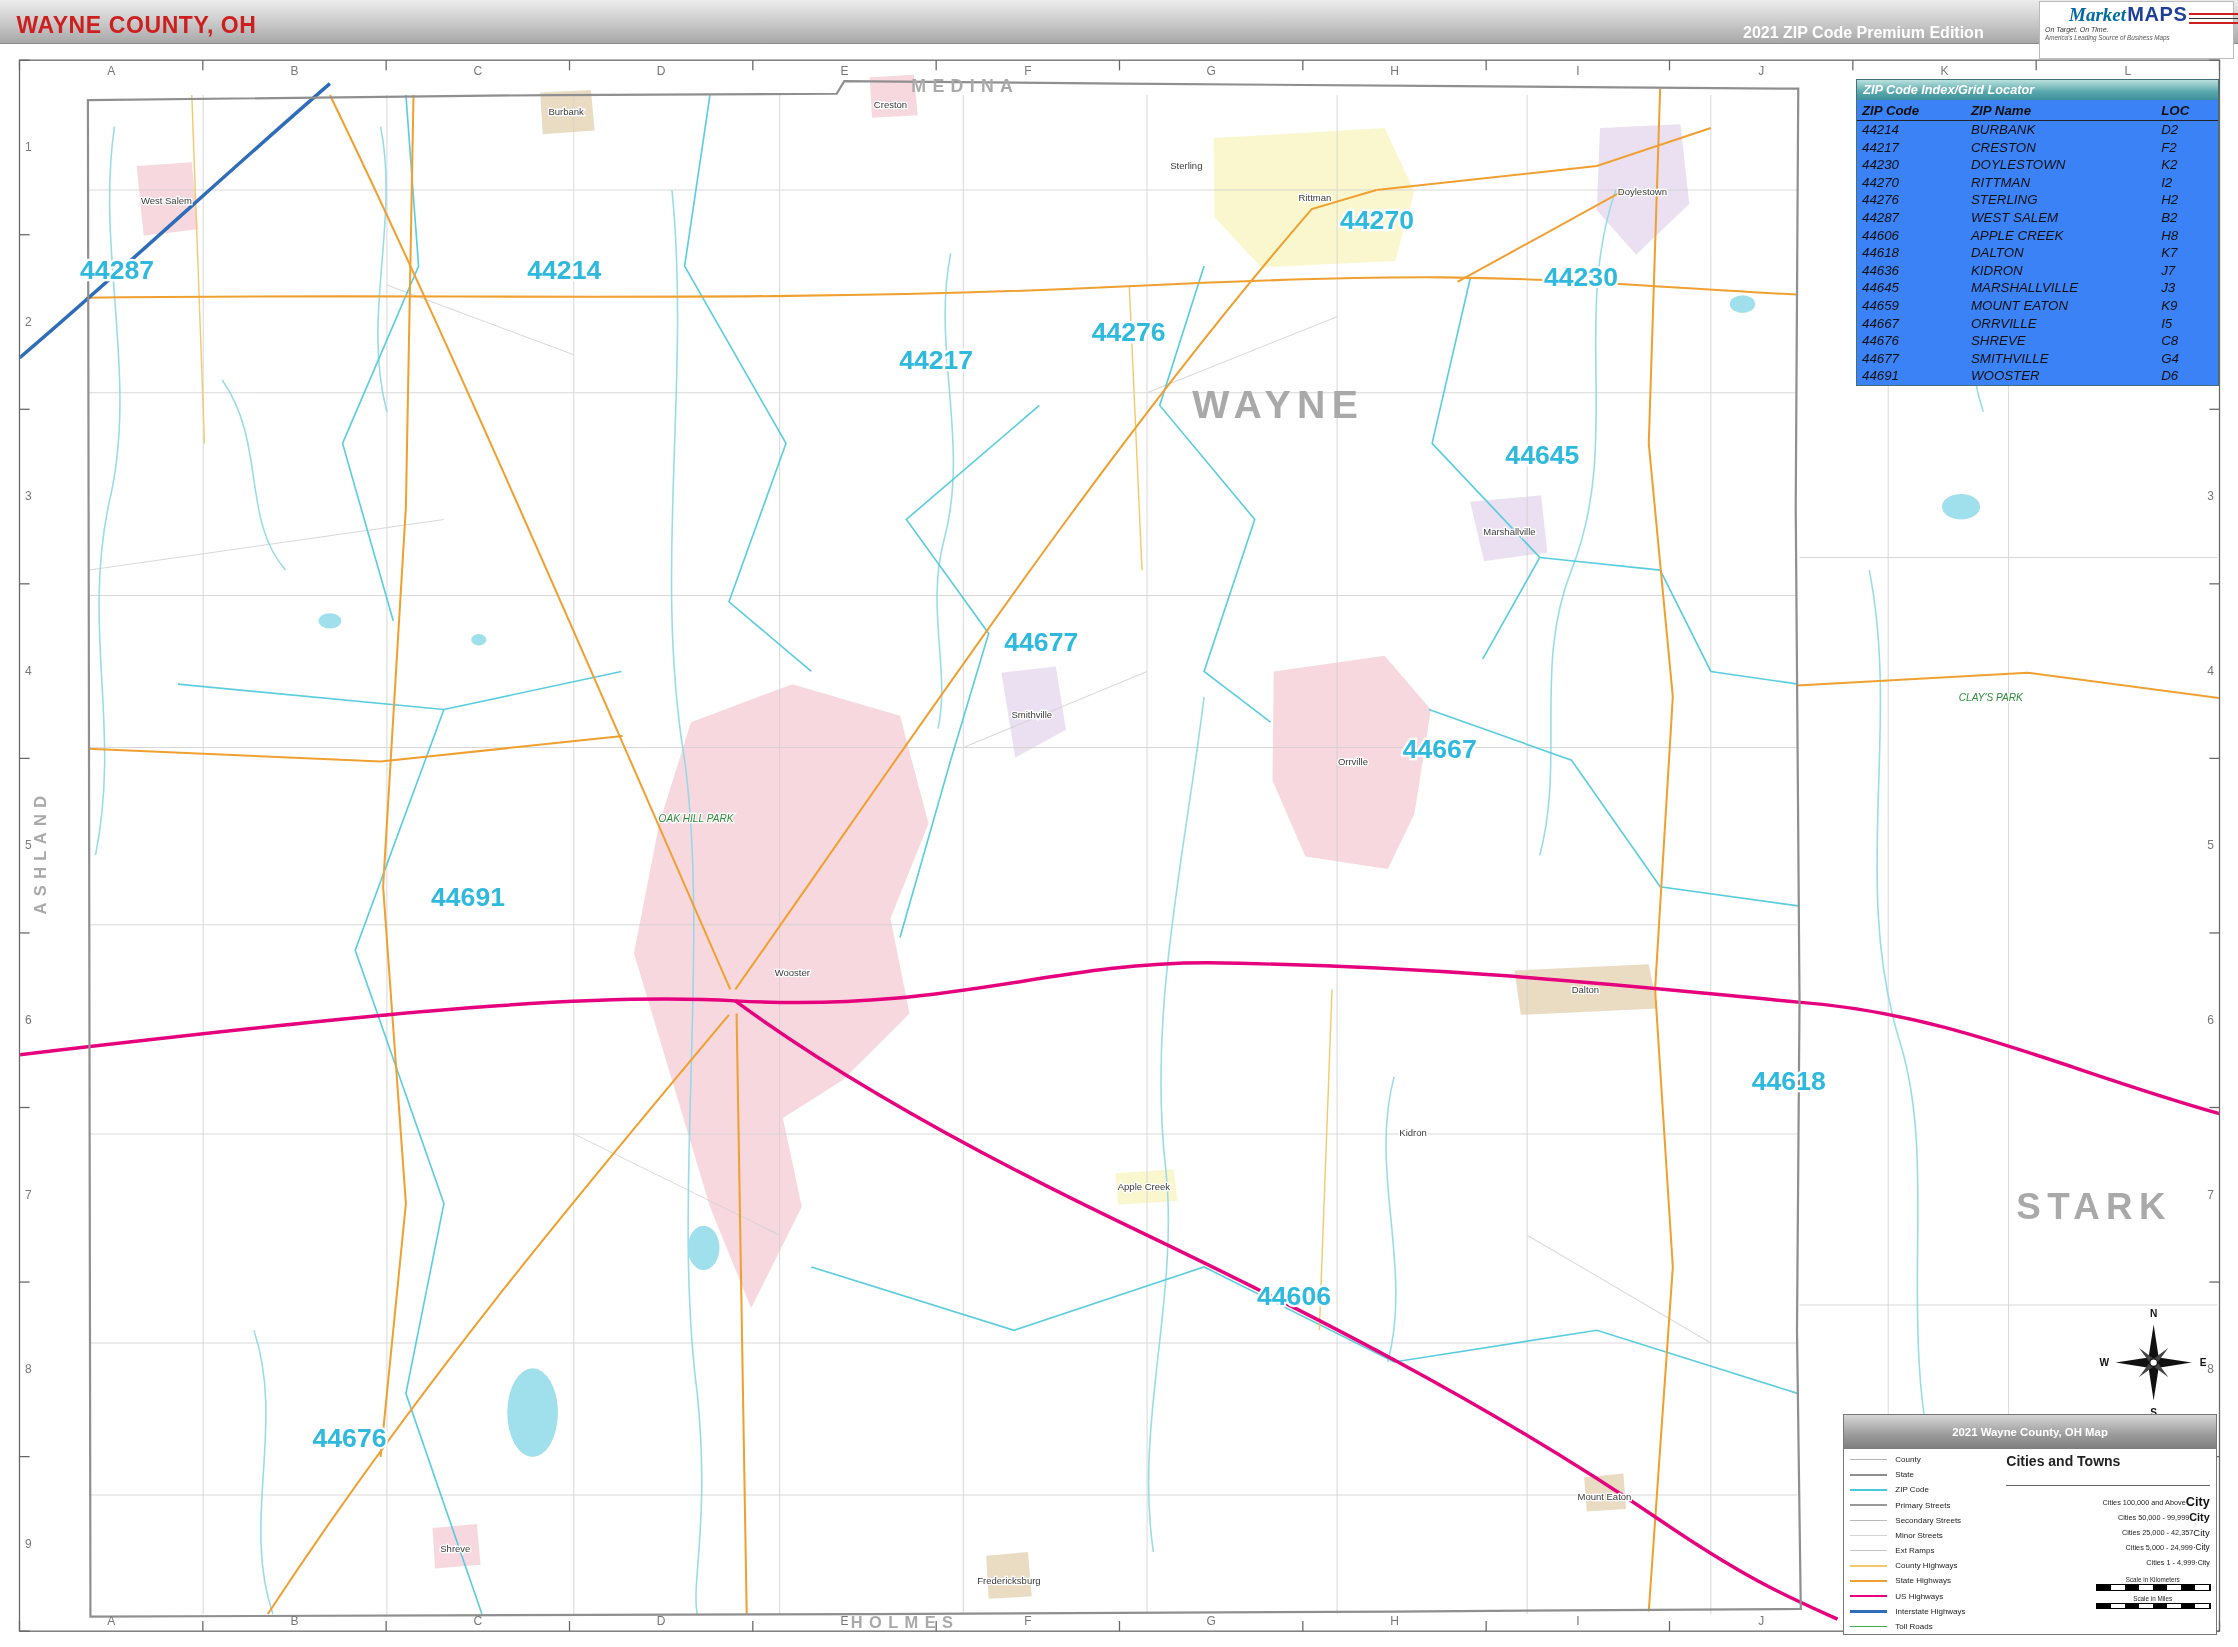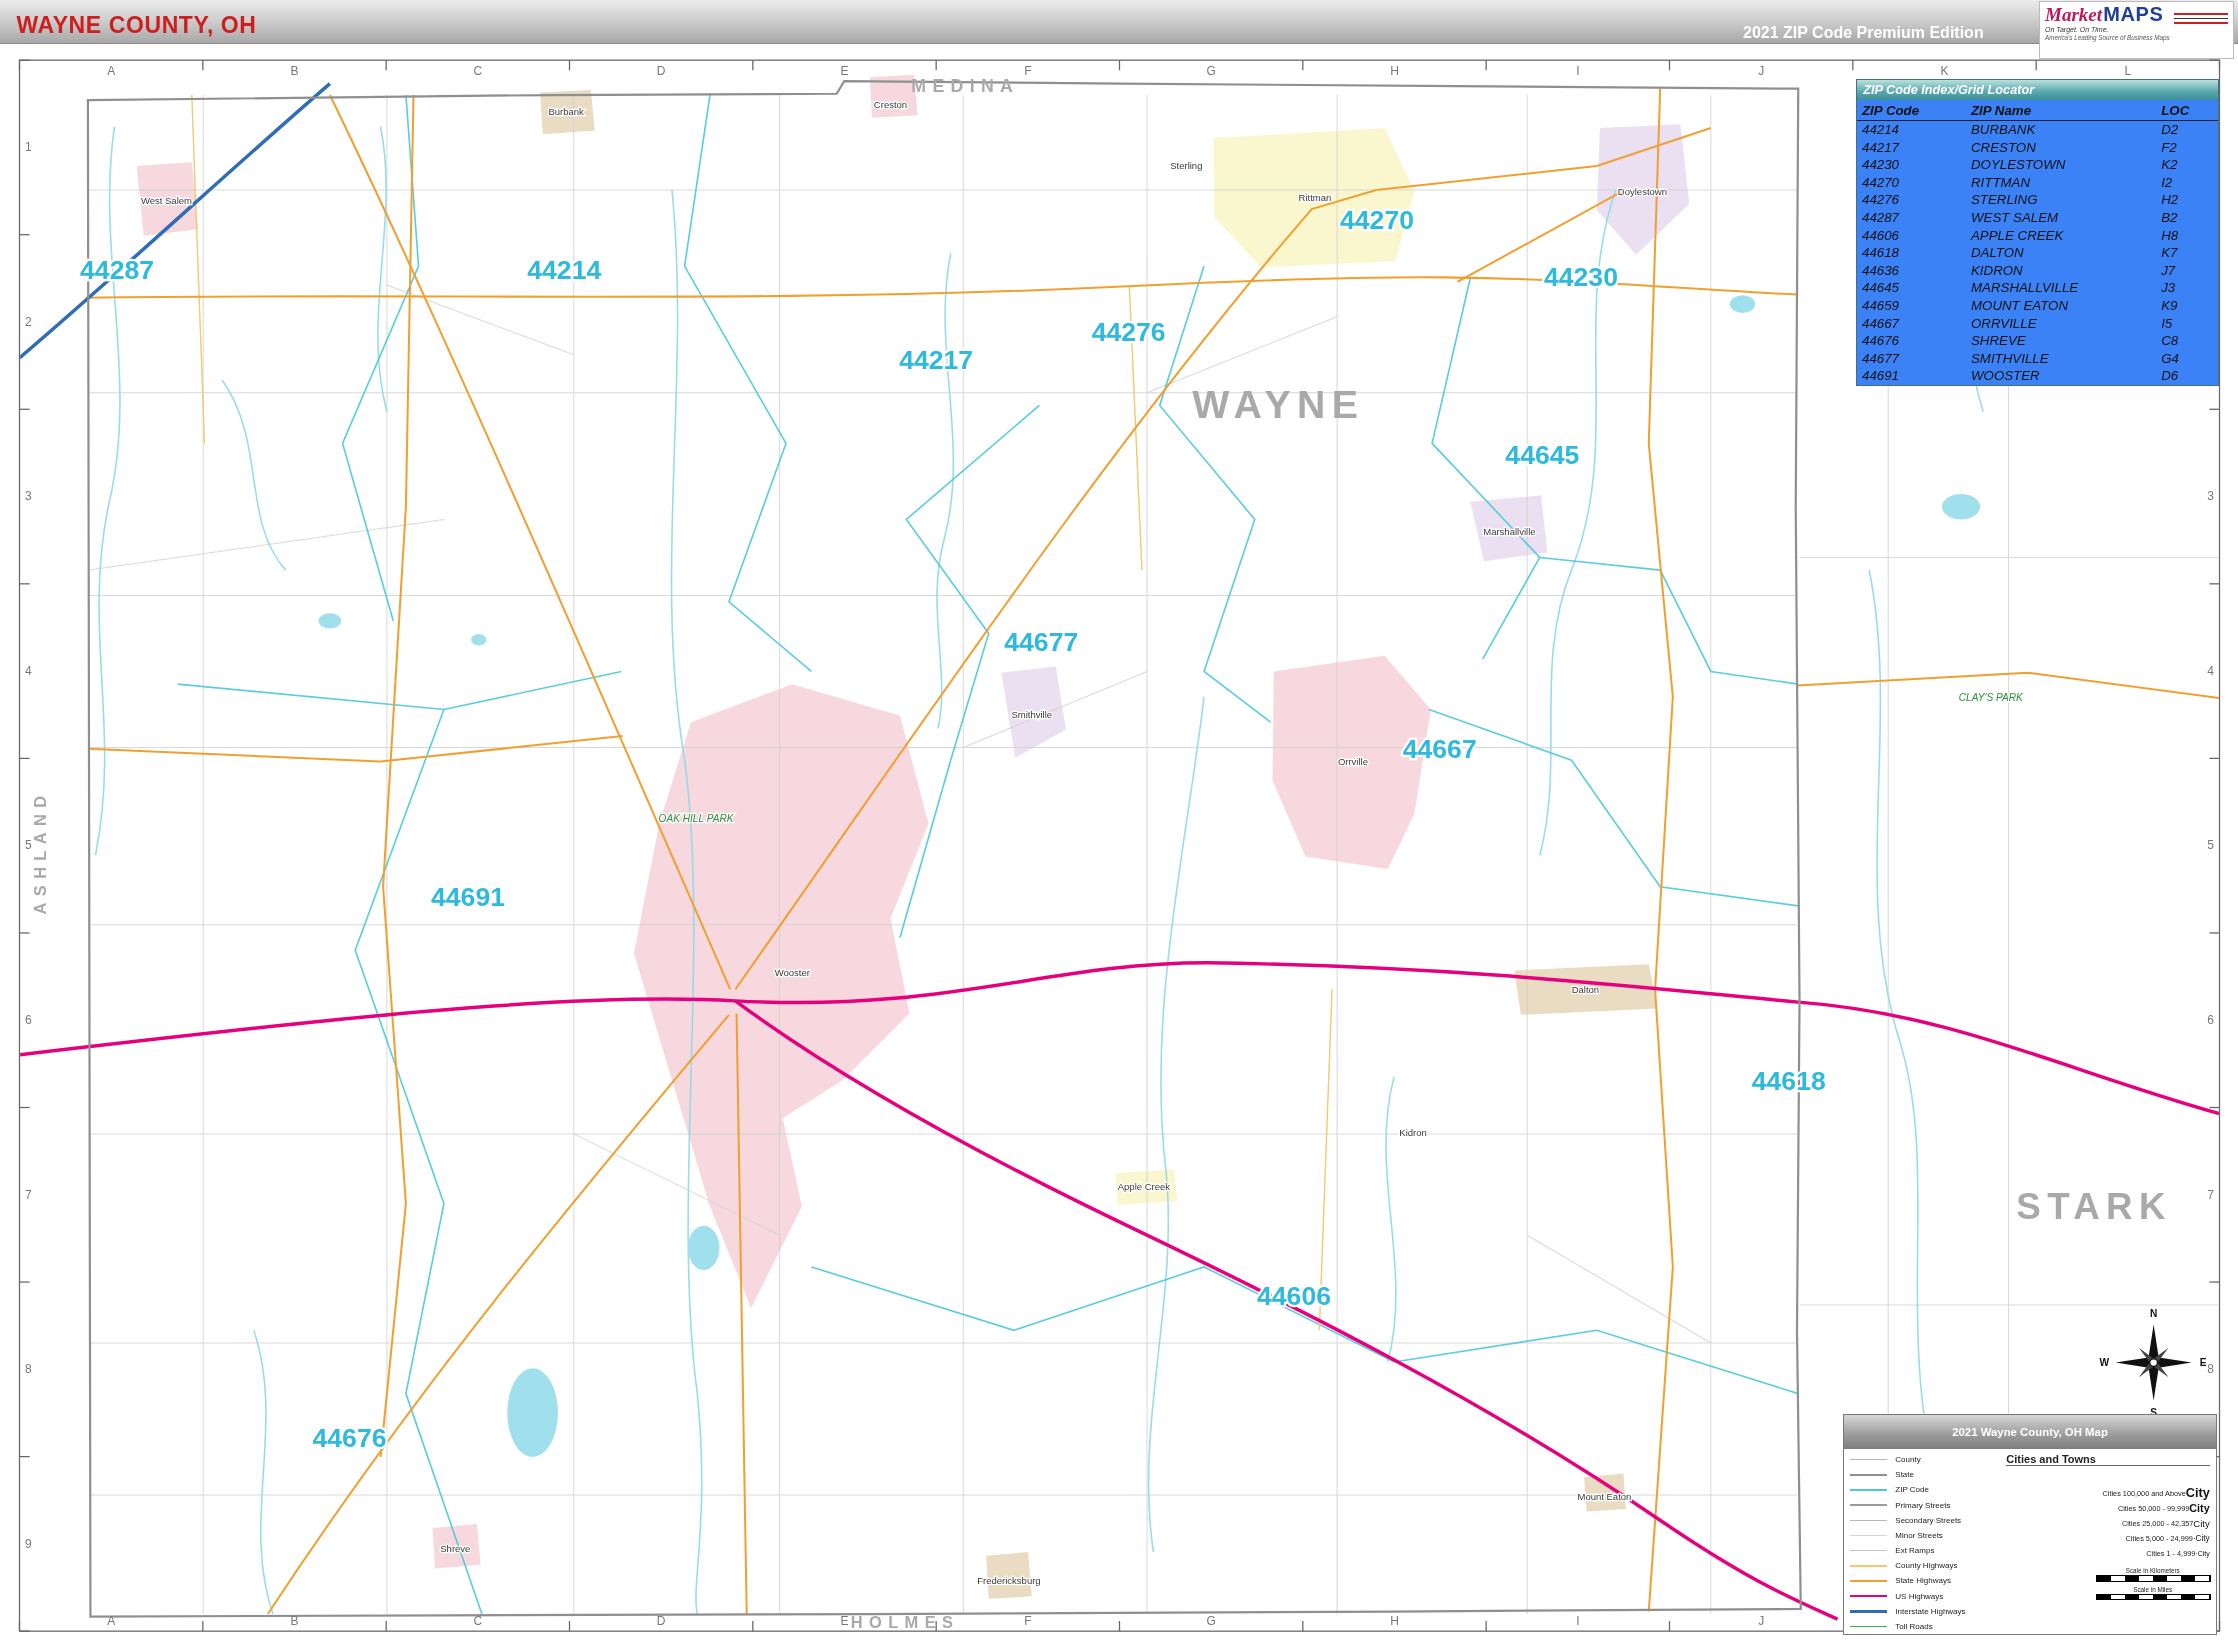--- a/index.html
+++ b/index.html
@@ -22,21 +22,21 @@
   .header-edition{
     position:absolute;left:1743px;top:12px;line-height:42px;
     color:#ffffff;font-size:16px;font-weight:bold;
   }
   .logo{
     position:absolute;top:1.3px;right:5px;width:195px;height:58px;z-index:11;
     background:#ffffff;border:0.6px solid #bbbbbb;padding:2.5px 5px;box-sizing:border-box;
   }
   .logo-main{display:flex;align-items:flex-end;gap:1.3px;}
   .logo-market{font-family:"Liberation Serif",serif;font-style:italic;font-weight:bold;
-    color:#be185d;font-size:19px;line-height:19px;}
+    color:#0369a1;font-size:19px;line-height:19px;margin-left:24px;}
   .logo-maps{color:#1f3f99;font-weight:bold;font-size:20px;line-height:19px;letter-spacing:0.6px;}
   .logo-contact{margin-left:auto;display:flex;flex-direction:column;gap:2.5px;padding-top:2.5px;}
   .cline{display:block;width:54px;height:1.9px;background:#cc1f1f;}
   .cline.dark{background:#333333;}
   .logo-tag{font-size:7px;color:#333;font-style:italic;margin-top:1.9px;}
   .logo-sub{font-size:6.3px;color:#555;font-style:italic;margin-top:1.3px;}
 
   
   #map-svg{position:absolute;top:0;left:0;z-index:1;}
 
@@ -64,22 +64,22 @@
   .legend-title{
     background:linear-gradient(180deg,#d6d6d6 0%,#9a9a9a 60%,#7d7d7d 100%);
     color:#ffffff;text-align:center;font-size:11.4px;font-weight:bold;padding:11px 0;
   }
   .legend-body{display:flex;padding:3.8px 6.3px;gap:9px;}
   .legend-roads{width:147px;display:flex;flex-direction:column;gap:1.9px;}
   .leg-row{display:flex;align-items:center;gap:8px;height:13.3px;}
   .leg-line{width:37px;flex:0 0 37px;}
   .leg-label{font-size:8px;color:#222;white-space:nowrap;}
   .legend-cities{flex:1;display:flex;flex-direction:column;}
-  .cities-title{font-size:11px;font-weight:bold;color:#222;border-bottom:0.6px solid #666;
-    padding-bottom:0;margin-bottom:20px;}
+  .cities-title{font-size:14px;font-weight:bold;color:#222;border-bottom:0.6px solid #666;
+    padding-bottom:16px;margin-bottom:9px;}
   .city-row{display:flex;justify-content:flex-end;align-items:center;height:15px;}
   .city-label{font-size:7.3px;color:#222;}
   .city-sample{color:#111;}
   .scalebars{margin-top:6.3px;align-self:flex-end;width:114px;}
   .scalebar-label{font-size:6.3px;color:#222;text-align:center;width:114px;}
   .scalebar{height:4.4px;width:113px;border:0.6px solid #000;margin:1.3px 0 3.8px 0;
     background:repeating-linear-gradient(90deg,#000 0 14px,#fff 14px 28px);}
 </style>
 </head>
 <body>

